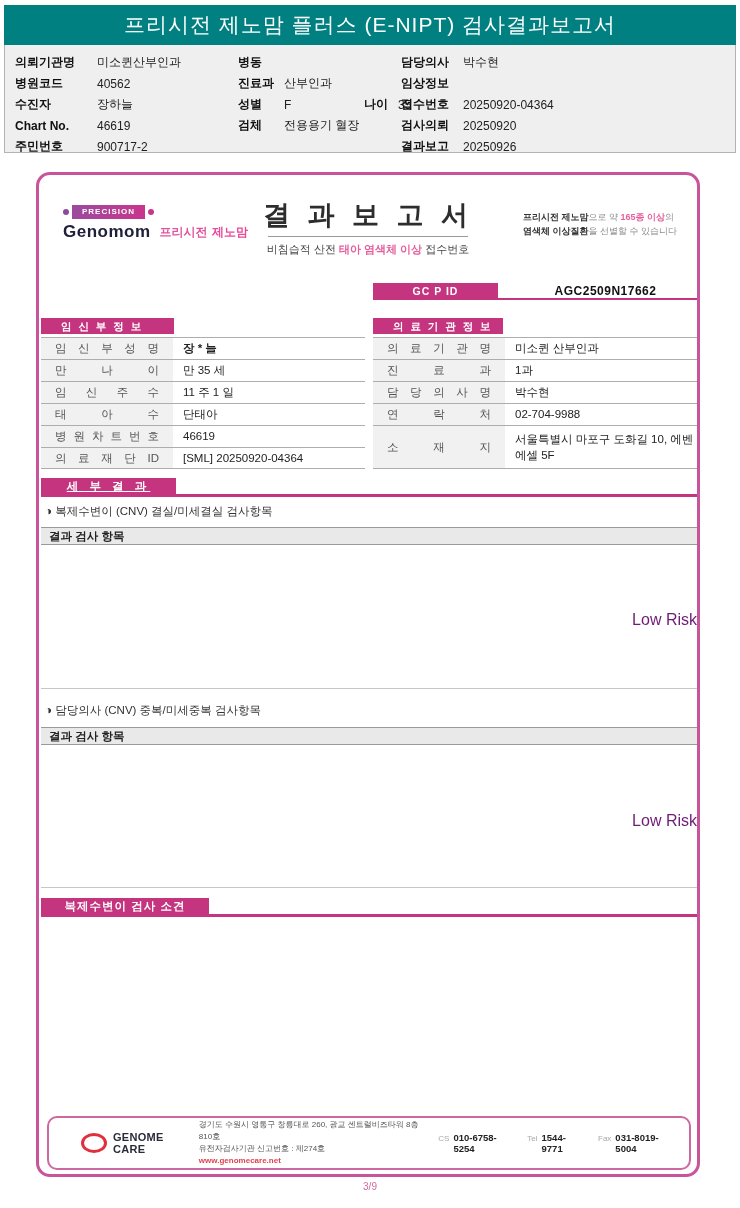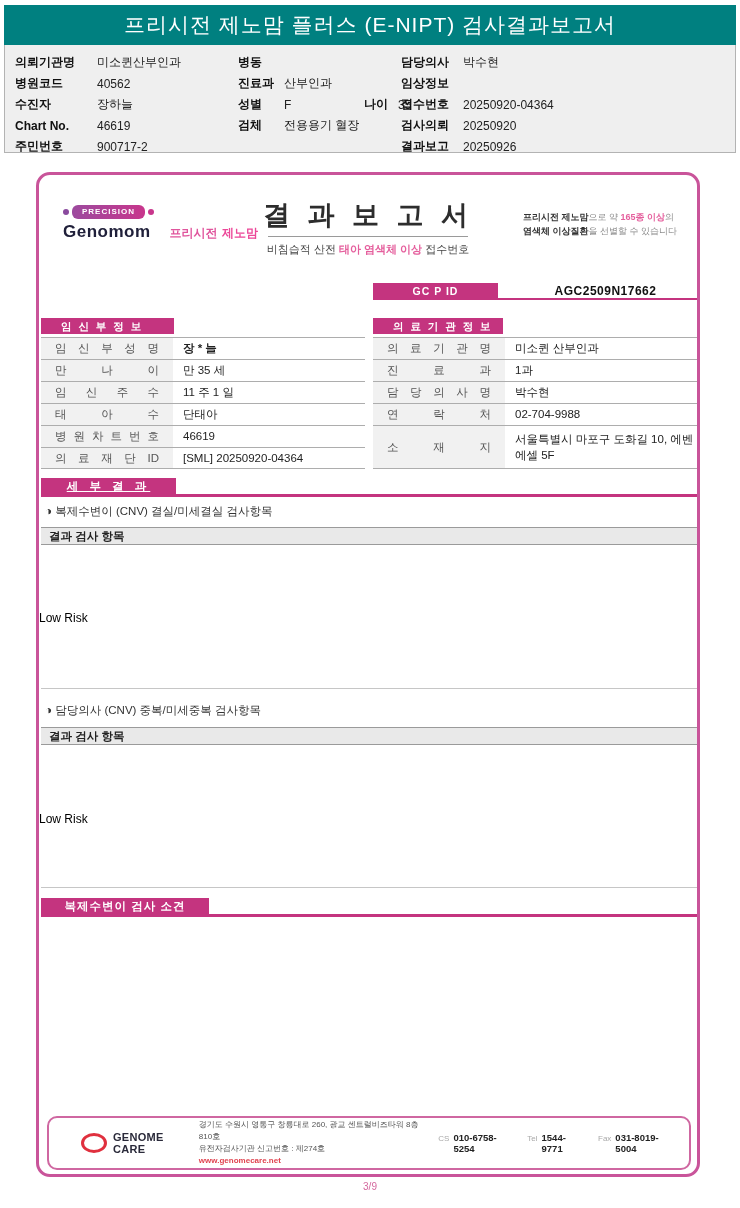--- a/index.html
+++ b/index.html
@@ -26,23 +26,23 @@
   
   .report { position:absolute; left:36px; top:172px; width:664px; height:1005px;
     background:#fff; border:3px solid #c9549a; border-radius:14px; }
 
   
   .logo { position:absolute; left:24px; top:30px; }
   .pill-row { display:flex; align-items:center; gap:3px; }
   .dot { width:6px; height:6px; border-radius:50%; }
   .dot-l { background:#8a4a9e; } .dot-r { background:#c8368c; }
   .pill { background:linear-gradient(90deg,#9c4a9e,#c8368c); color:#fff;
-    font-size:8px; font-weight:bold; letter-spacing:1px; border-radius:6px;
+    font-size:8px; font-weight:bold; letter-spacing:1px; border-radius:0;
     padding:2px 10px; line-height:1.2; }
-  .brand-row { margin-top:3px; display:flex; align-items:flex-end; gap:19px; }
+  .brand-row { margin-top:3px; display:flex; align-items:center; gap:9px; }
   .brand { font-size:17px; font-weight:800; color:#20203a; letter-spacing:0.5px; }
   .brand-kr-pink { font-size:12px; font-weight:bold; color:#e0559d; }
   .brand-kr-dark { font-size:12px; font-weight:bold; color:#ec4899; }
 
   
   .rtitle { position:absolute; left:0; right:0; top:22px; text-align:center;
     font-size:27px; font-weight:bold; color:#2d2d2d; letter-spacing:5px; }
   .rtitle-line { position:absolute; left:calc(50% - 100px); width:200px; top:61px;
     border-top:1px solid #9a9a9a; }
   .rsubtitle { position:absolute; left:0; right:0; top:67px; text-align:center;
@@ -88,22 +88,22 @@
     text-align:center; line-height:16px; height:16px; }
   .chip-detail { width:135px; letter-spacing:4px;text-decoration:underline; }
   .chip-finding { width:168px; letter-spacing:1px; }
 
   .cnv-heading { position:absolute; left:6px; font-size:11.5px; color:#333; }
   .cnv-bullet { font-size:12px; margin-right:3px; }
   .grey-bar { position:absolute; left:2px; width:656px; height:18px;
     background:#e9e9e9; border-top:1px solid #9a9a9a; border-bottom:1px solid #9a9a9a;
     font-weight:bold; font-size:11.5px; line-height:16px; padding-left:8px;
     color:#222; }
-  .low-risk { position:absolute; left:0; right:0; text-align:left;
-    font-size:12px; color:#000000; }
+  .low-risk { position:absolute; left:0; right:0; text-align:right;
+    font-size:16px; color:#701a75; }
   .sep { position:absolute; left:2px; width:656px; border-top:1px solid #c6c6c6; }
 
   
   .fbox { position:absolute; left:8px; top:941px; width:644px; height:54px;
     border:2px solid #cf67a1; border-radius:10px; display:flex;
     align-items:center; padding:0 16px; gap:14px; }
   .gc-logo { display:flex; align-items:center; gap:6px; width:128px;padding-left:16px; }
   .gc-mark { width:26px; height:20px; border:3px solid #e0303e;
     border-radius:50%; flex:none; }
   .gc-name { font-size:11px; font-weight:800; color:#2a2a3a; letter-spacing:0.3px; }

